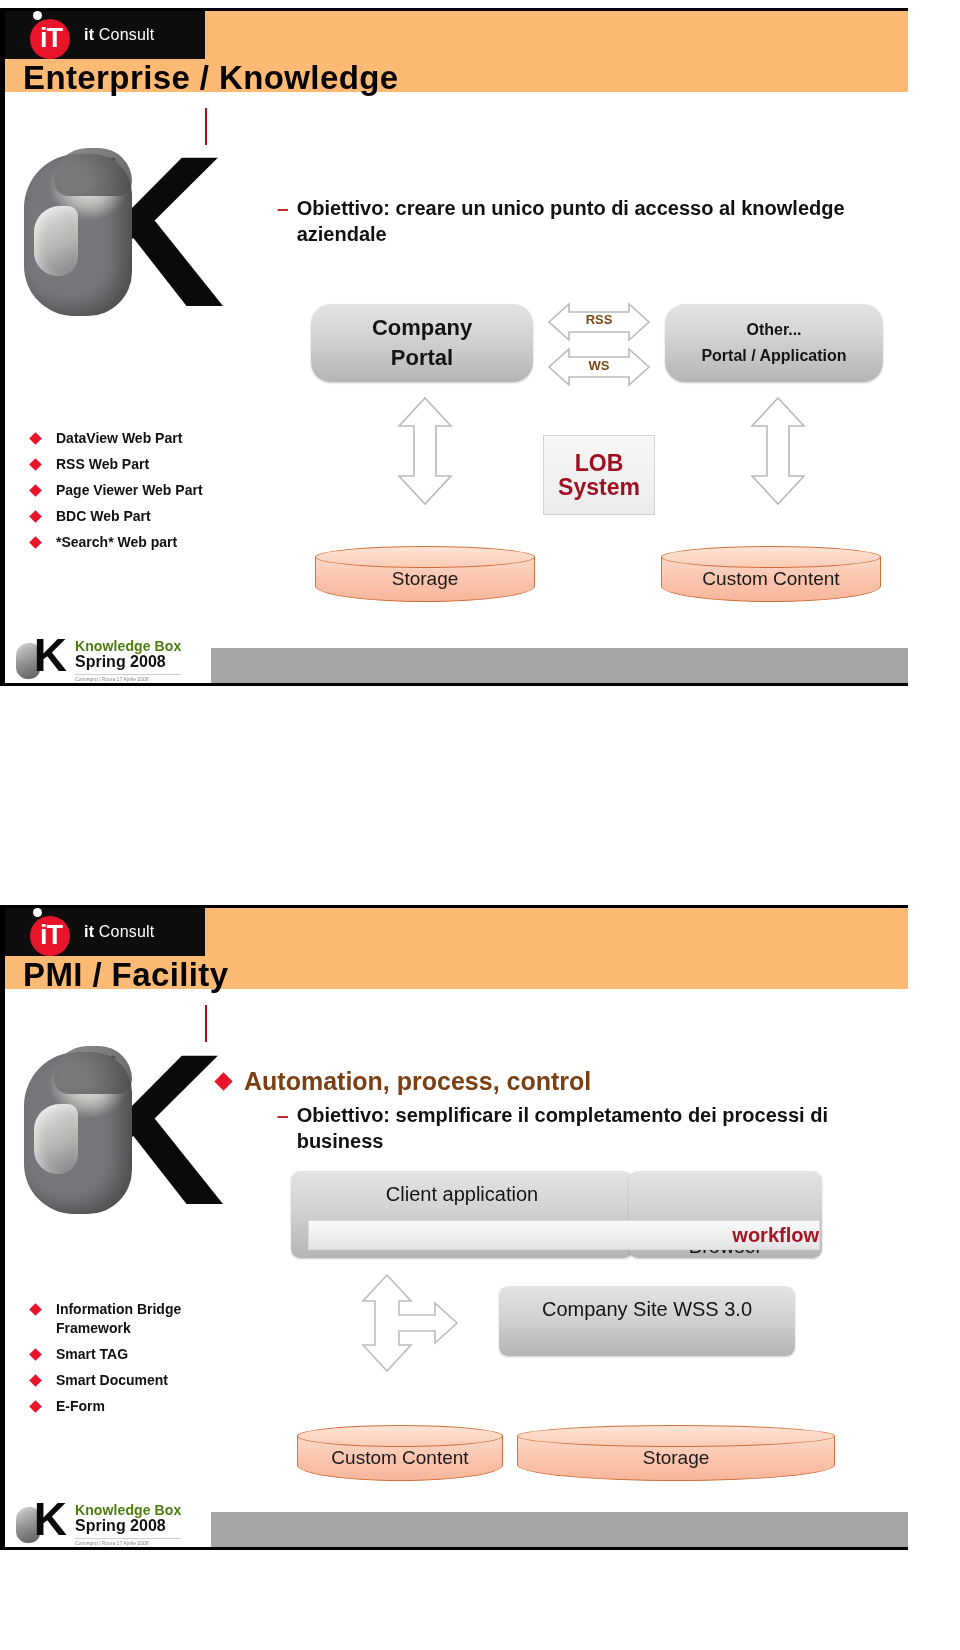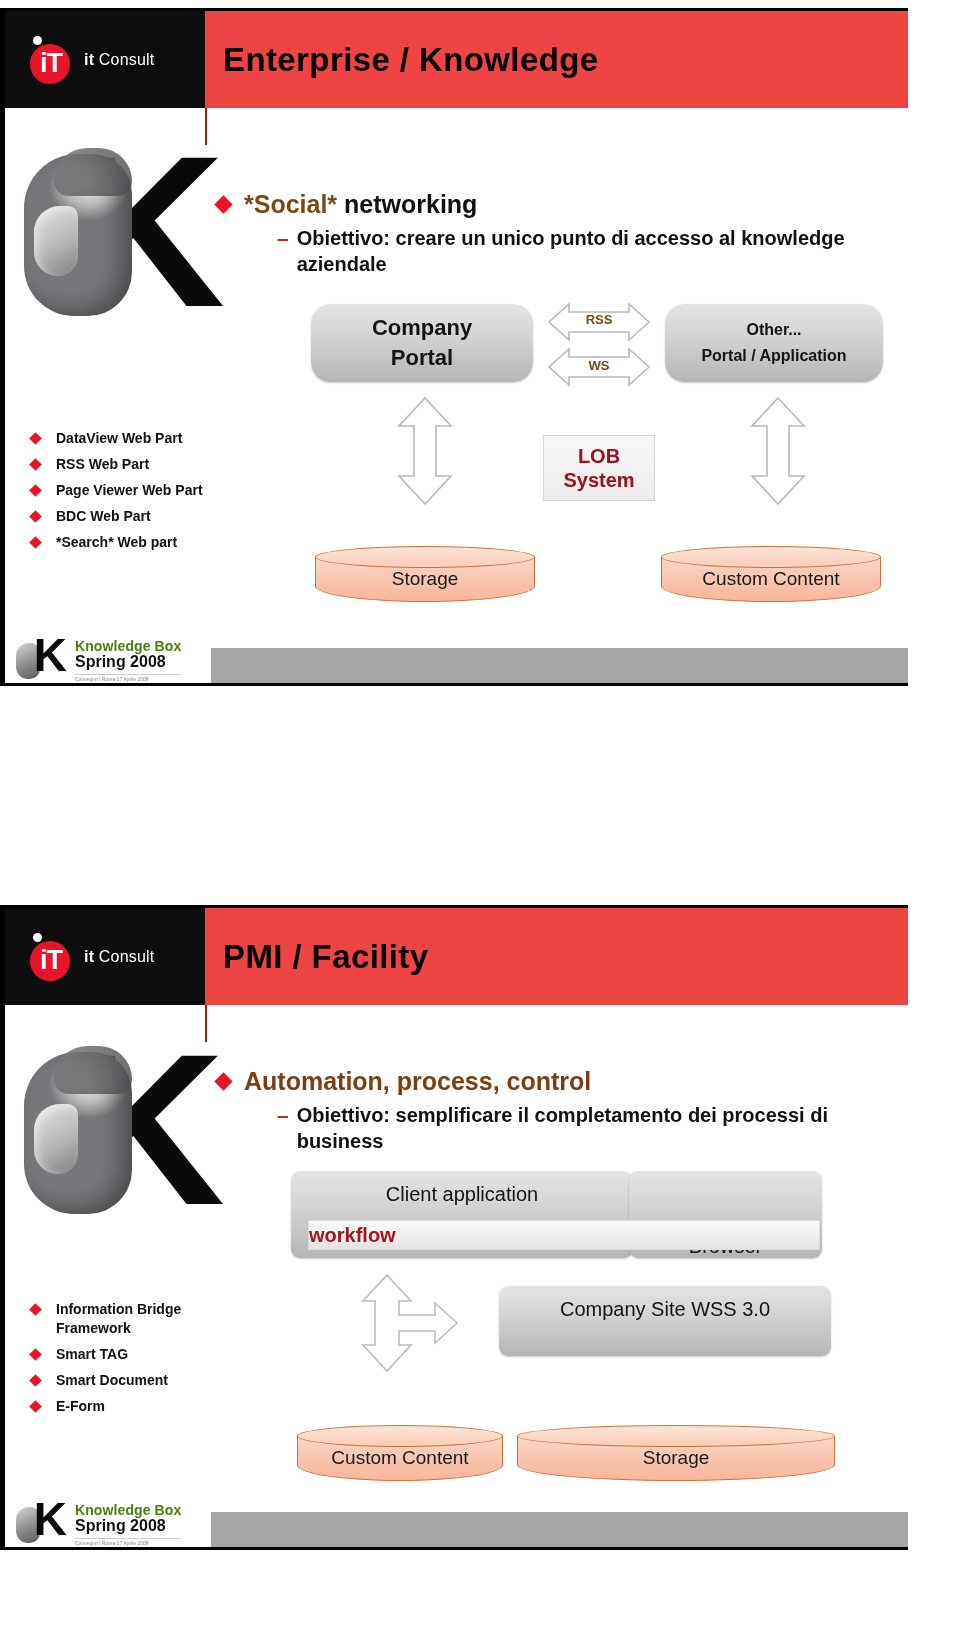--- a/index.html
+++ b/index.html
@@ -25,24 +25,25 @@
     border-top: 3px solid #000000;
     border-bottom: 3px solid #000000;
     box-sizing: border-box;
   }
   #slide-1 { top: 8px;  height: 678px; }
   #slide-2 { top: 905px; height: 645px; }
 
   
   .hdr {
     position: relative;
-    height: 97px;
-    background: #ef4444;
+    height: 81px;
+    background: #fdba74;
     display: flex;
     align-items: stretch;
+    flex-direction: column;
   }
   .hdr-logo {
     width: 200px;
     background: #0d0d0d;
     display: flex;
     align-items: center;
     padding-left: 22px;
     box-sizing: border-box;
     gap: 9px;
   }
@@ -224,21 +225,21 @@
     color: #9e1020;
     line-height: 24px;
     box-sizing: border-box;
   }
   .wfbar {
     position: absolute;
     background: linear-gradient(180deg, #fafafa 0%, #eeeeee 55%, #e3e3e3 100%);
     border: 1px solid #dadada;
     display: flex;
     align-items: center;
-    justify-content: flex-start;
+    justify-content: flex-end;
     font-weight: bold;
     font-size: 20px;
     color: #a41421;
     box-sizing: border-box;
     z-index: 4;
   }
 
   
   .cyl { position: absolute; margin-top: 35px; }
   .cyl .body {
@@ -352,24 +353,20 @@
       </div>
       <div class="it-name">
         <b>it</b><span> Consult</span>
       </div>
     </div>
     <div class="hdr-title">Enterprise / Knowledge</div>
   </div>
   <div class="hdr-rule"></div>
 
   <div class="bullets" style="left:212px; top:178px; width:660px;">
-    <div class="b-row">
-      <span class="dia dia-lg"></span>
-      <span class="lvl1"><span class="accent">*Social*</span><span> networking</span></span>
-    </div>
     <div class="b-row" style="margin-left:60px; margin-top:6px; width:580px;">
       <span class="dash">–</span>
       <span class="lvl2">Obiettivo: creare un unico punto di accesso al knowledge aziendale</span>
     </div>
   </div>
 
   <div class="bullets sidelist" style="left:26px; top:418px; width:270px;">
     <div class="b-row">
       <span class="dia"></span>
       <span class="lbl">DataView Web Part</span>
@@ -420,21 +417,21 @@
     <svg width="56" height="110" viewBox="0 0 56 110">
       <polygon points="28,2 54,30 39,30 39,80 54,80 28,108 2,80 17,80 17,30 2,30" fill="#ffffff" stroke="#b9b9b9" stroke-width="1.6"></polygon>
     </svg>
   </div>
   <div class="arrow" style="left:745px; top:385px;">
     <svg width="56" height="110" viewBox="0 0 56 110">
       <polygon points="28,2 54,30 39,30 39,80 54,80 28,108 2,80 17,80 17,30 2,30" fill="#ffffff" stroke="#b9b9b9" stroke-width="1.6"></polygon>
     </svg>
   </div>
 
-  <div class="lobbox" style="left:538px; top:424px; width:112px; height:66px; font-size:20px;">
+  <div class="lobbox" style="left:538px; top:424px; width:112px; height:80px; font-size:23px;">
     <div>
       <div>LOB</div>
       <div>System</div>
     </div>
   </div>
 
   <div class="cyl" style="left:310px; top:500px; width:220px; height:56px;">
     <div class="body"></div>
     <div class="top"></div>
     <div class="cap">Storage</div>
@@ -526,21 +523,21 @@
   <div class="wfbar" style="left:303px; top:312px; width:512px; height:30px;">
     <span>workflow</span>
   </div>
 
   <div class="arrow" style="left:352px; top:365px;">
     <svg width="120" height="100" viewBox="0 0 120 100">
       <polygon points="30,2 54,28 42,28 42,42 78,42 78,30 100,50 78,70 78,58 42,58 42,72 54,72 30,98 6,72 18,72 18,28 6,28" fill="#ffffff" stroke="#bdbdbd" stroke-width="1.6"></polygon>
     </svg>
   </div>
 
-  <div class="gbox" style="left:494px; top:378px; width:332px; height:70px; font-size:20px; align-items:flex-start; padding-top:12px;">
+  <div class="gbox" style="left:494px; top:378px; width:296px; height:70px; font-size:20px; align-items:flex-start; padding-top:12px;">
     <span>Company Site WSS 3.0</span>
   </div>
 
   <div class="cyl" style="left:292px; top:482px; width:206px; height:56px;">
     <div class="body"></div>
     <div class="top"></div>
     <div class="cap">Custom Content</div>
   </div>
 
   <div class="cyl" style="left:512px; top:482px; width:318px; height:56px;">

